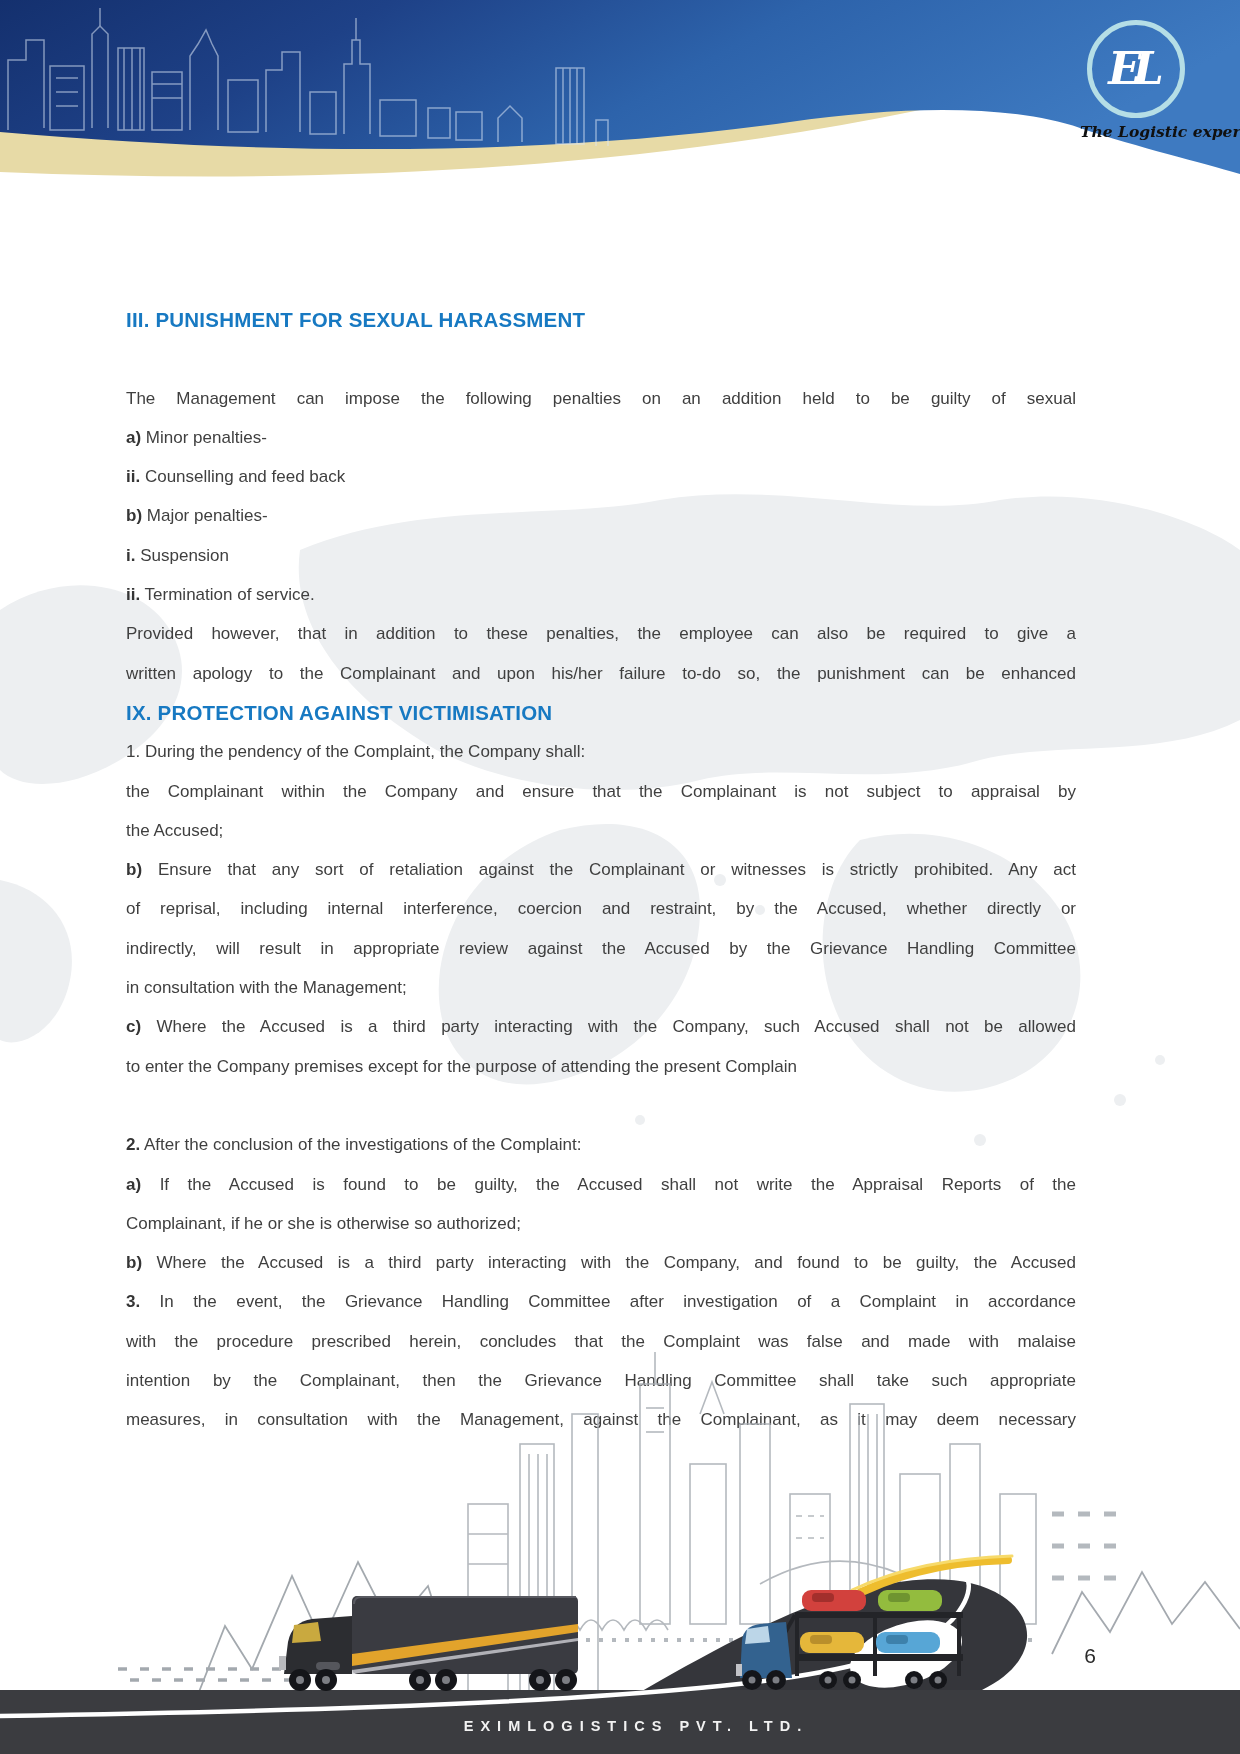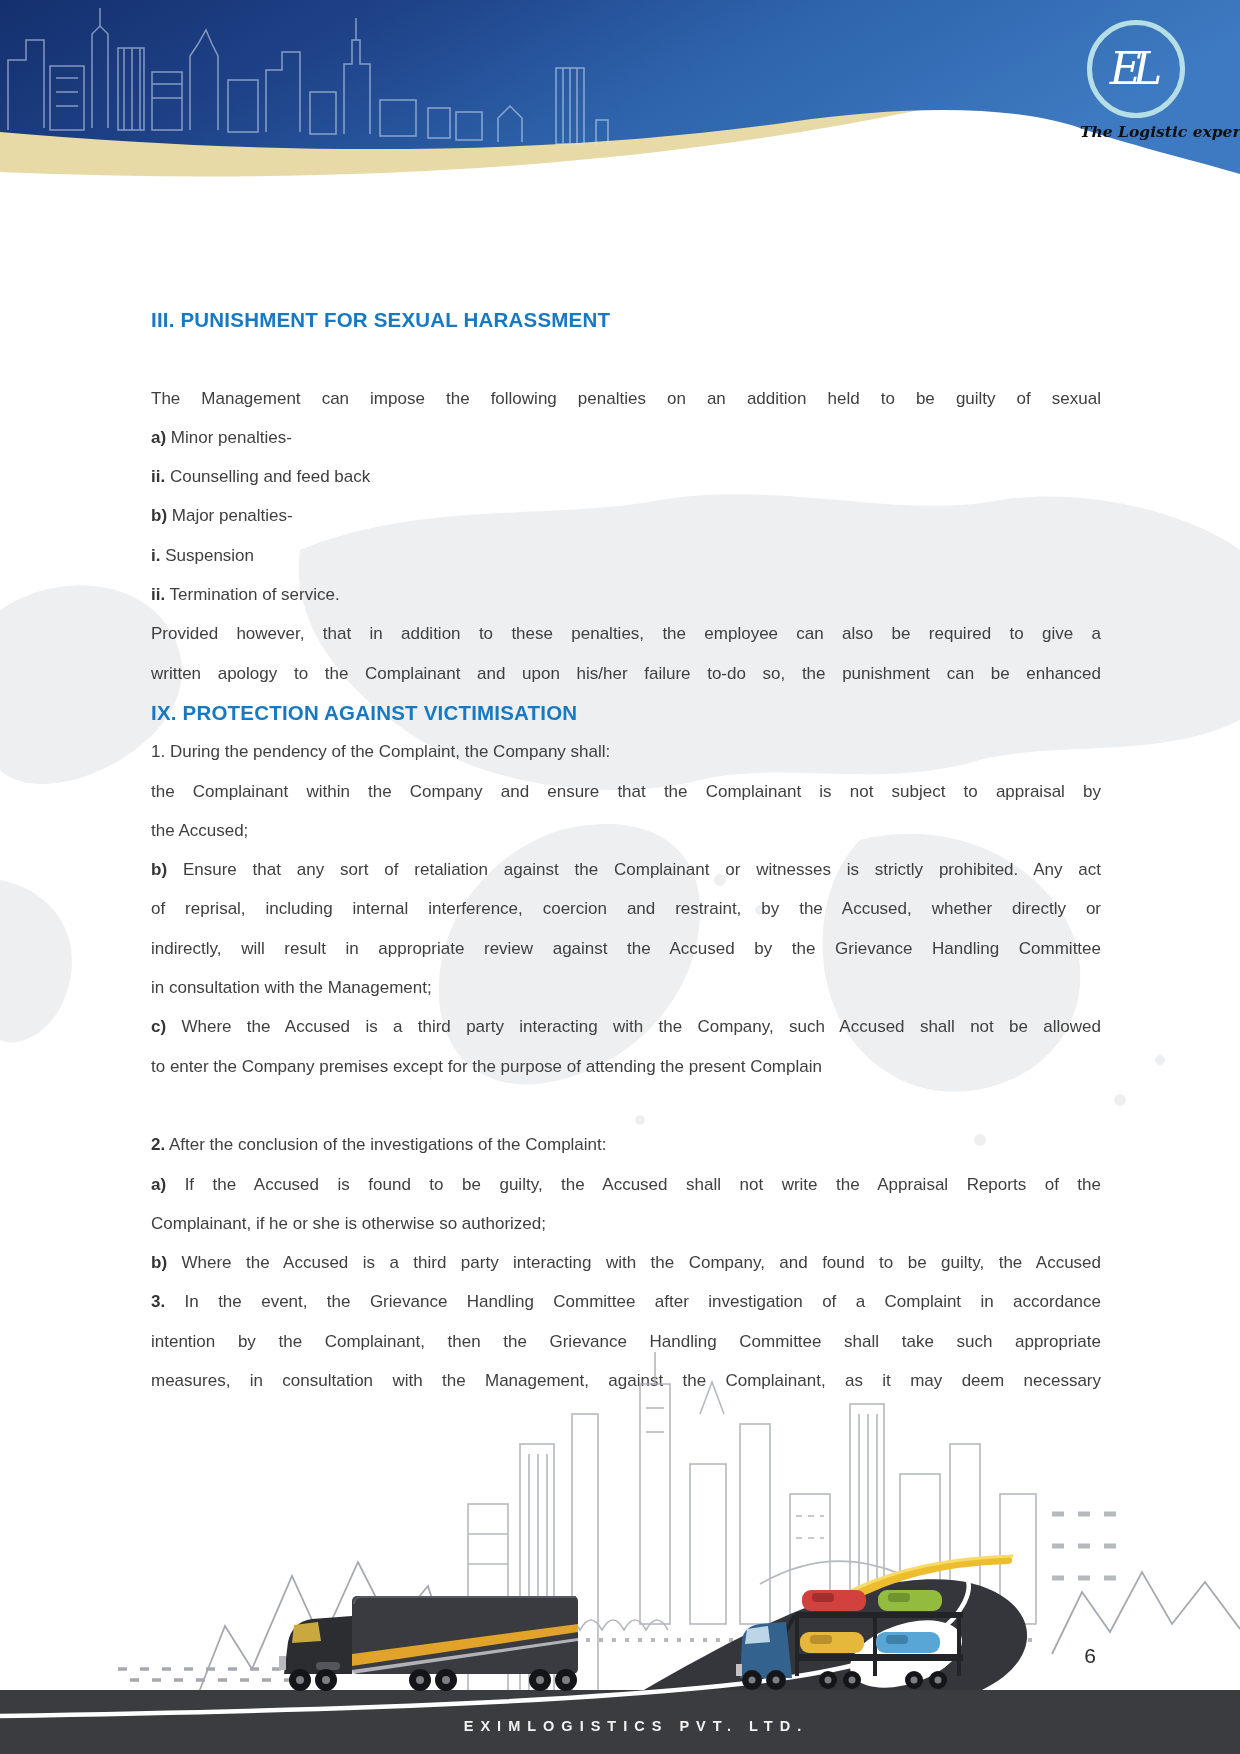--- a/index.html
+++ b/index.html
@@ -4,30 +4,30 @@
 <style>
   html,body{margin:0;padding:0;background:#ffffff;}
   .page{position:relative;width:1240px;height:1754px;background:#ffffff;overflow:hidden;
         font-family:"Liberation Sans",sans-serif;}
 
   
   .header-svg{position:absolute;left:0;top:0;width:1240px;height:178px;}
   .logo{position:absolute;top:20px;left:1080px;width:112px;text-align:center;}
   .logo-circle{width:88px;height:88px;border:5px solid #b5dee6;border-radius:50%;
                margin:0 auto;display:flex;align-items:center;justify-content:center;}
-  .monogram{font-family:"DejaVu Serif",serif;font-style:italic;font-weight:normal;color:#ffffff;
+  .monogram{font-family:"DejaVu Serif",serif;font-style:italic;font-weight:bold;color:#ffffff;
             font-size:44px;letter-spacing:-9px;padding-right:9px;line-height:1;}
   .tagline{font-family:"DejaVu Serif",serif;font-style:italic;font-weight:bold;color:#101010;
            font-size:15.5px;margin-top:4px;white-space:nowrap;}
 
   
   .map-svg{position:absolute;left:0;top:460px;width:1240px;height:760px;}
 
   
-  .content{position:absolute;left:151px;top:300px;width:950px;color:#3f3f3f;
+  .content{position:absolute;left:126px;top:300px;width:950px;color:#3f3f3f;
            font-size:17px;line-height:39.3px;}
   .content h1,.content h2{margin:0;font-size:20.5px;font-weight:bold;color:#1779c2;
            line-height:39.3px;letter-spacing:0.2px;}
   .ln{min-height:39.3px;}
   .j{text-align:justify;text-align-last:justify;}
   .gap{height:39.3px;}
   .ld{font-weight:bold;color:#353535;}
 
   
   .footer-svg{position:absolute;left:0;top:1324px;width:1240px;height:430px;}
@@ -133,20 +133,21 @@
     <div class="ln j"><b class="ld">c)</b><span> Where the Accused is a third party interacting with the Company, such Accused shall not be allowed</span></div>
     <div class="ln"><b class="ld"></b><span>to enter the Company premises except for the purpose of attending the present Complain</span></div>
 
     <div class="gap"></div>
 
     <div class="ln"><b class="ld">2.</b><span> After the conclusion of the investigations of the Complaint:</span></div>
     <div class="ln j"><b class="ld">a)</b><span> If the Accused is found to be guilty, the Accused shall not write the Appraisal Reports of the</span></div>
     <div class="ln"><b class="ld"></b><span>Complainant, if he or she is otherwise so authorized;</span></div>
     <div class="ln j"><b class="ld">b)</b><span> Where the Accused is a third party interacting with the Company, and found to be guilty, the Accused</span></div>
     <div class="ln j"><b class="ld">3.</b><span> In the event, the Grievance Handling Committee after investigation of a Complaint in accordance</span></div>
+    <div class="ln j"><b class="ld"></b><span>with the procedure prescribed herein, concludes that the Complaint was false and made with malaise</span></div>
     <div class="ln j"><b class="ld"></b><span>intention by the Complainant, then the Grievance Handling Committee shall take such appropriate</span></div>
     <div class="ln j"><b class="ld"></b><span>measures, in consultation with the Management, against the Complainant, as it may deem necessary</span></div>
   </div>
 
   <svg class="footer-svg" viewBox="0 0 1240 430" aria-hidden="true">
 
     <g stroke="#a8adb3" stroke-width="1.6" fill="none" opacity="0.85">
       <rect x="468" y="180" width="40" height="196"></rect>
         <line x1="468" y1="210" x2="508" y2="210"></line>
         <line x1="468" y1="240" x2="508" y2="240"></line>

